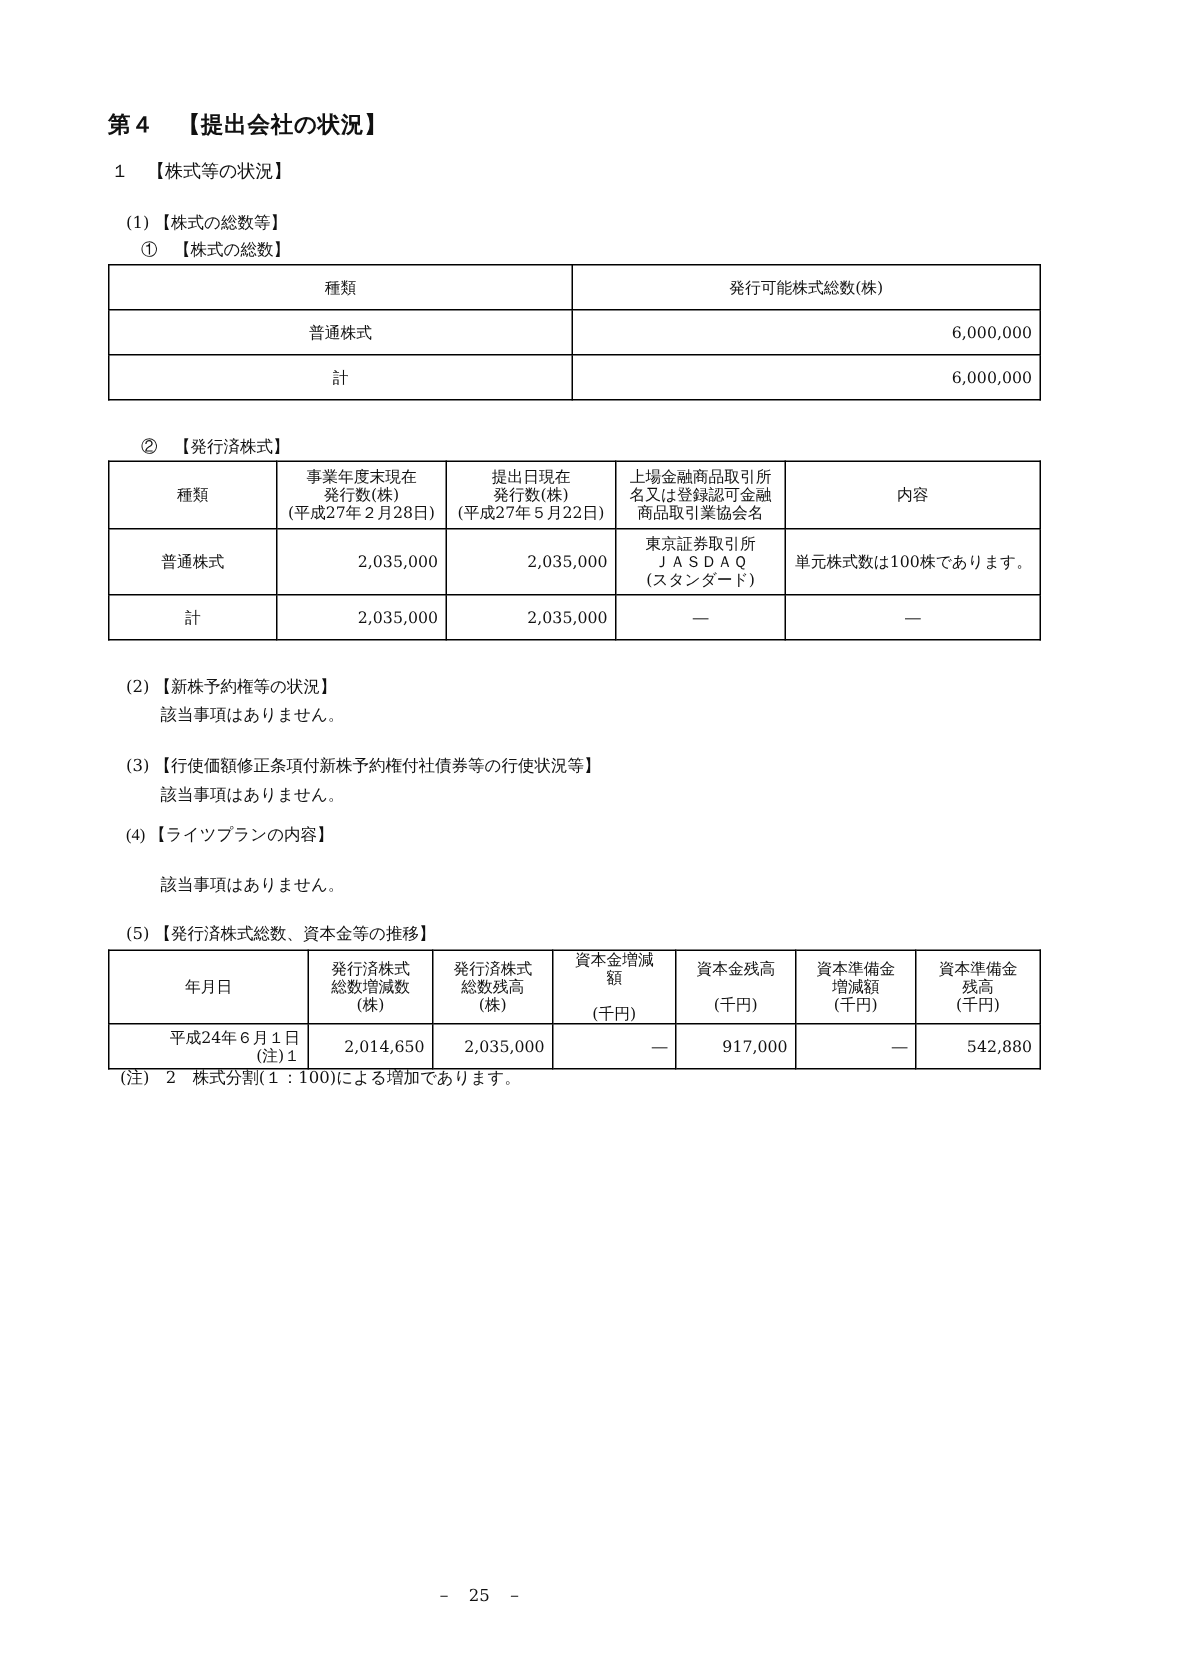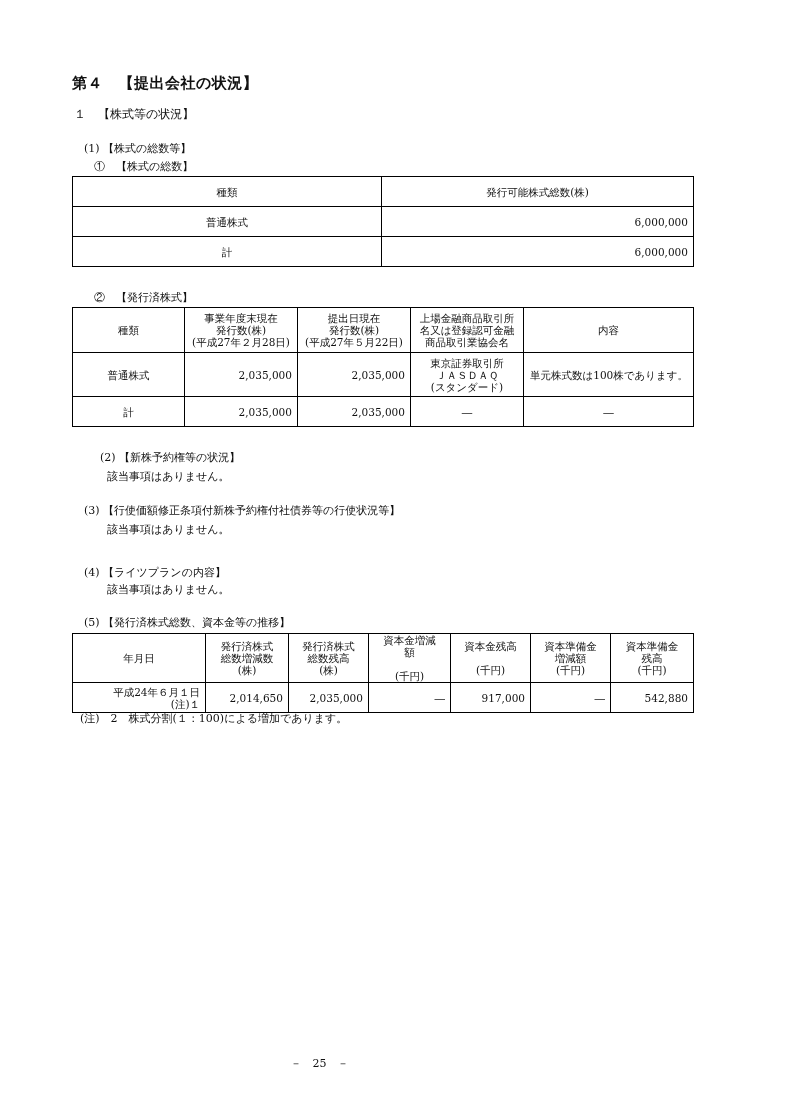--- a/index.html
+++ b/index.html
@@ -84,27 +84,27 @@
   <tr style="height:30px">
     <td class="c">計</td>
     <td class="r">2,035,000</td>
     <td class="r">2,035,000</td>
     <td class="c">―</td>
     <td class="c">―</td>
   </tr>
 </tbody>
   </table>
 
-<div class="abs t11" style="left:100px;top:450px;">(2) 【新株予約権等の状況】</div>
+<div class="abs t11" style="left:84px;top:450px;">(2) 【新株予約権等の状況】</div>
 <div class="abs t11" style="left:107px;top:469px;">該当事項はありません。</div>
 
 <div class="abs t11" style="left:84px;top:503px;">(3) 【行使価額修正条項付新株予約権付社債券等の行使状況等】</div>
 <div class="abs t11" style="left:107px;top:522px;">該当事項はありません。</div>
 
-<div class="abs t11" style="left:84px;top:565px;">(4) 【ライツプランの内容】</div>
+<div class="abs t11" style="left:84px;top:549px;font-family:Liberation Serif, serif;">(4) 【ライツプランの内容】</div>
 <div class="abs t11" style="left:107px;top:582px;">該当事項はありません。</div>
 
 <div class="abs t11" style="left:84px;top:615px;">(5) 【発行済株式総数、資本金等の推移】</div>
 
 <table style="left:72px;top:633px;width:621px;">
   <colgroup>
     <col style="width:133px">
       <col style="width:83px">
       <col style="width:80px">
       <col style="width:82px">

